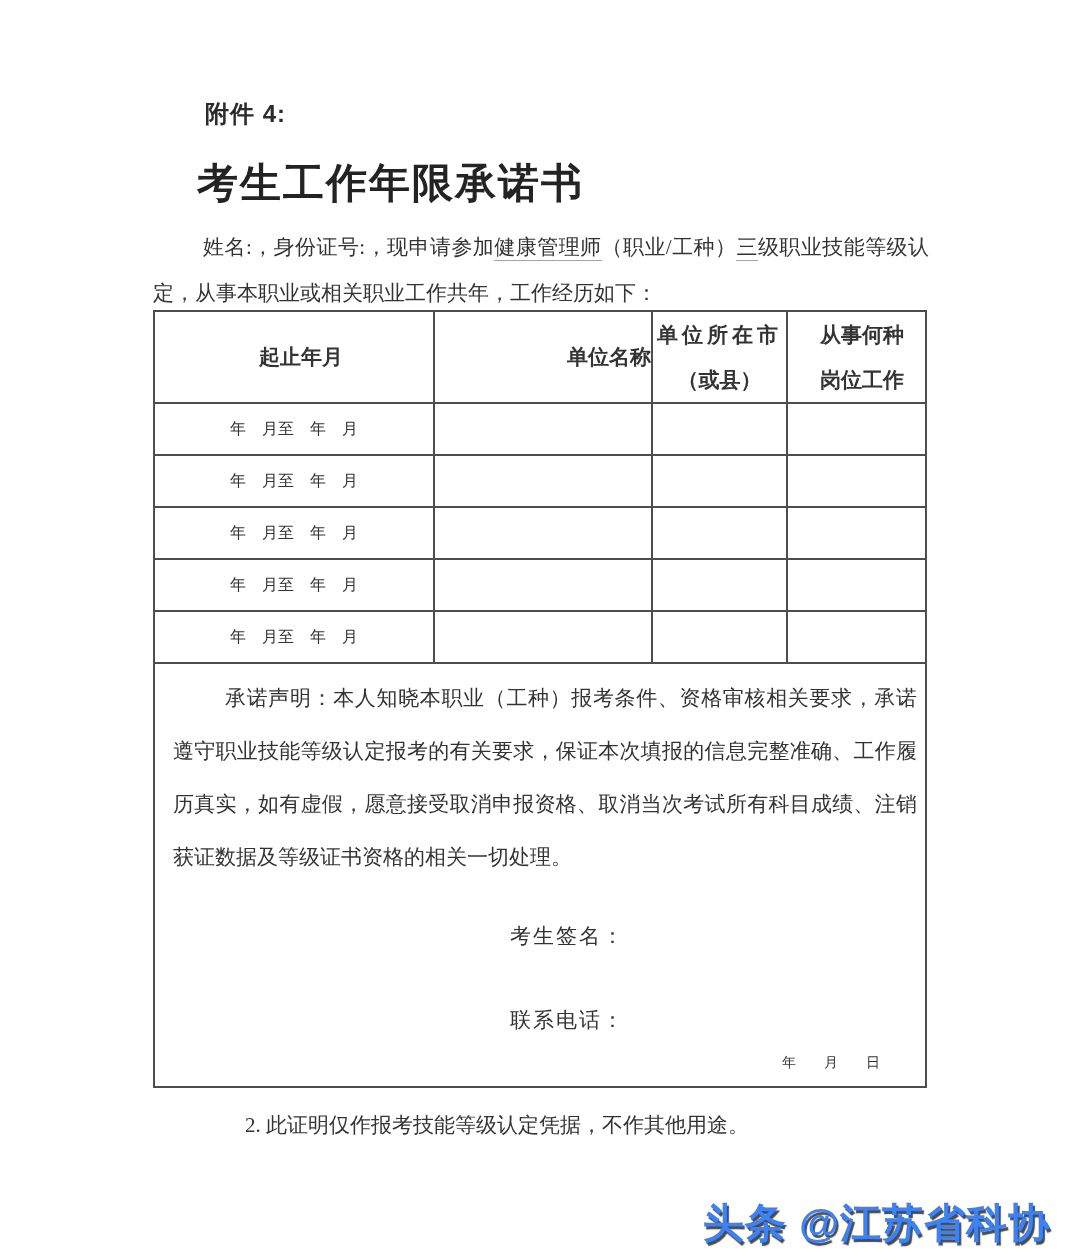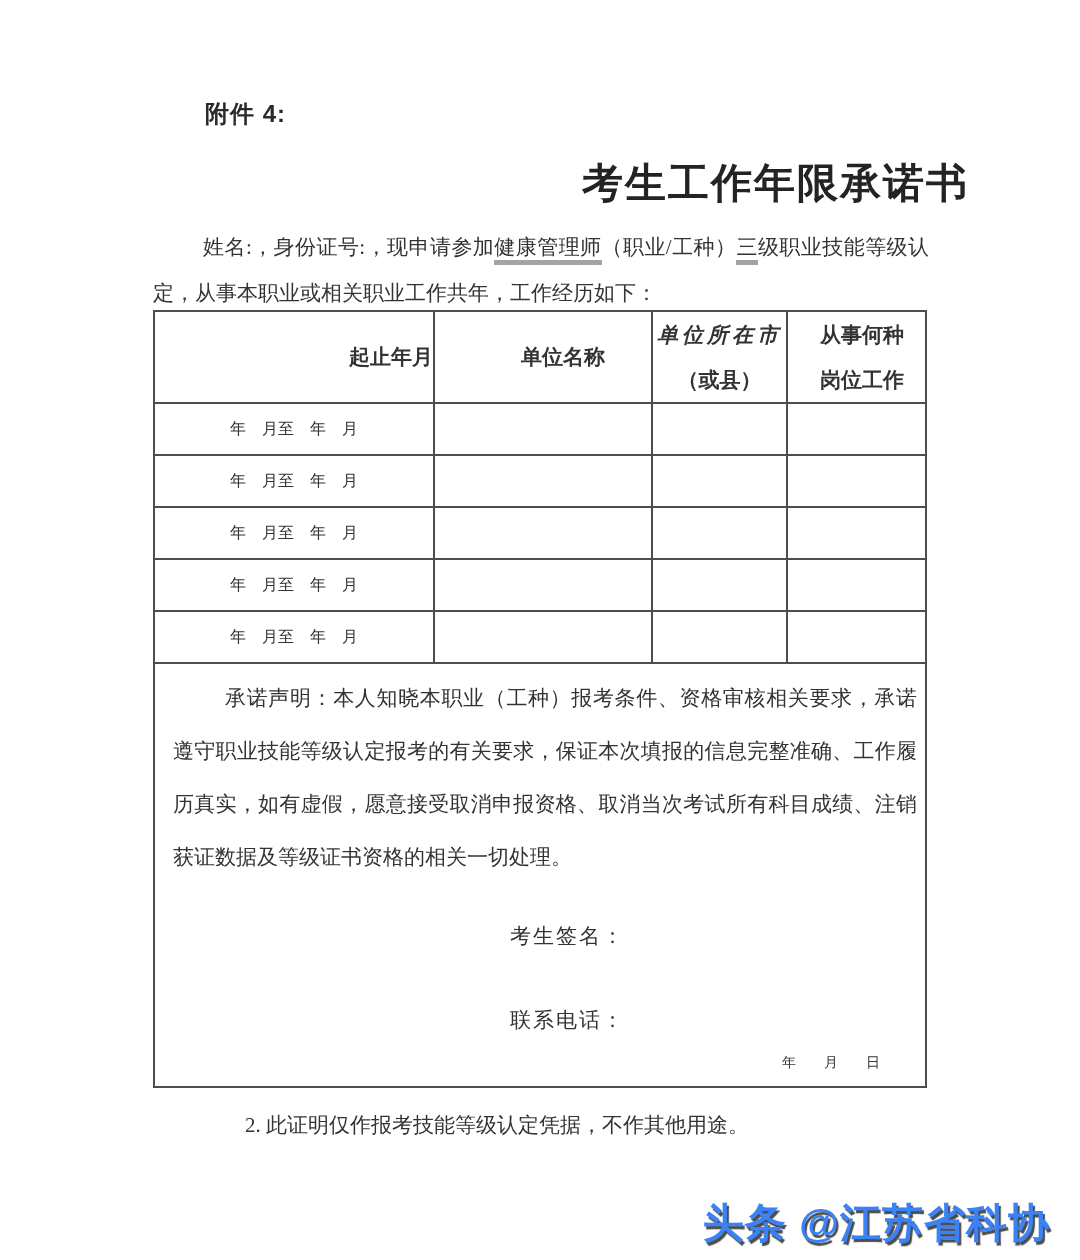--- a/index.html
+++ b/index.html
@@ -17,63 +17,63 @@
     font-family: "Liberation Sans", "DejaVu Sans", sans-serif;
     font-weight: 700;
     font-size: 24px;
     color: #2b2b2b;
     letter-spacing: 1px;
   }
   .doc-title {
     position: absolute;
     left: 197px; top: 156px;
     width: 772px;
-    text-align: right;
+    text-align: left;
     font-family: "Liberation Sans", "DejaVu Sans", sans-serif;
     font-weight: 700;
     font-size: 41px;
     color: #232323;
     letter-spacing: 2px;
   }
   .intro {
     position: absolute;
     left: 153px; top: 224px;
     width: 776px;
     font-size: 21px;
     line-height: 46px;
     text-align: justify;
     text-indent: 50px;
     color: #333;
   }
   .u-line {
-    border-bottom: 5px solid #a3a3a3;
+    border-bottom: 1px solid #a3a3a3;
     padding-bottom: 1px;
   }
   table.work-table {
     position: absolute;
     left: 153px; top: 310px;
     width: 772px;
     border-collapse: collapse;
     table-layout: fixed;
   }
   table.work-table th,
   table.work-table td {
     border: 2px solid #4d4d4d;
     color: #333;
   }
   th.h-cell {
     font-family: "Liberation Sans", "DejaVu Sans", sans-serif;
     font-weight: 600;
     font-size: 21px;
     vertical-align: middle;
   }
-  th.h-col1 { text-align: right; padding-left: 14px; }
-  th.h-col2 { text-align: center; padding-left: 40px; }
+  th.h-col1 { text-align: center; padding-left: 14px; }
+  th.h-col2 { text-align: right; padding-left: 40px; }
   th.h-col3 { text-align: center; line-height: 45px; }
-  th.h-col3 .sp { letter-spacing: 4px; font-style: italic; }
+  th.h-col3 .sp { letter-spacing: 4px; }
   th.h-col4 { text-align: left; padding-left: 32px; line-height: 45px; }
   tr.data-row { height: 52px; }
   tr.data-row td.period-cell {
     text-align: center;
     font-size: 16px;
     vertical-align: middle;
   }
   tr.header-row { height: 88px; }
   td.declaration-cell {
     height: 424px;

